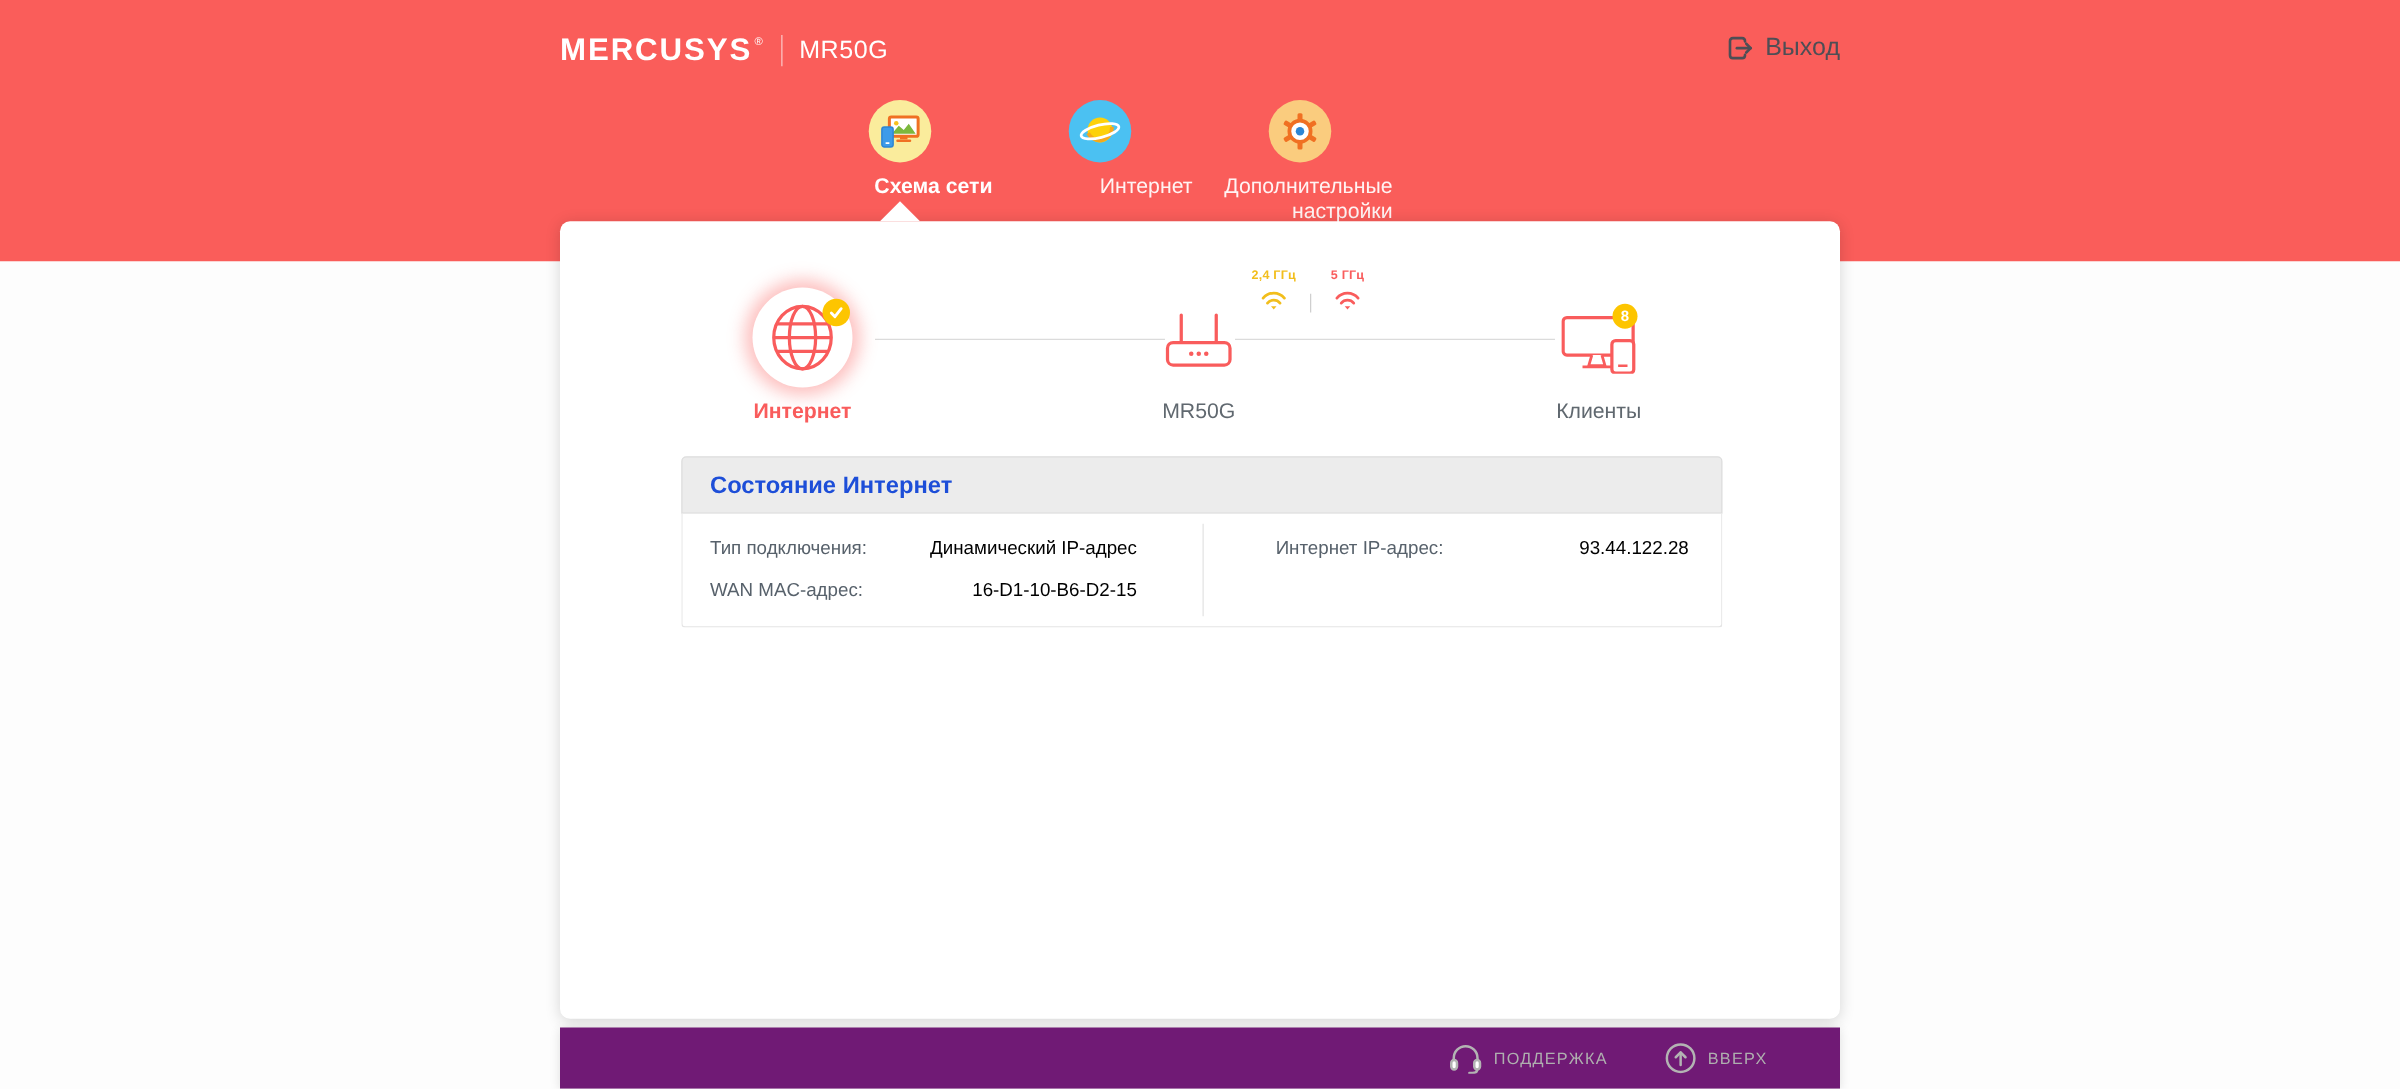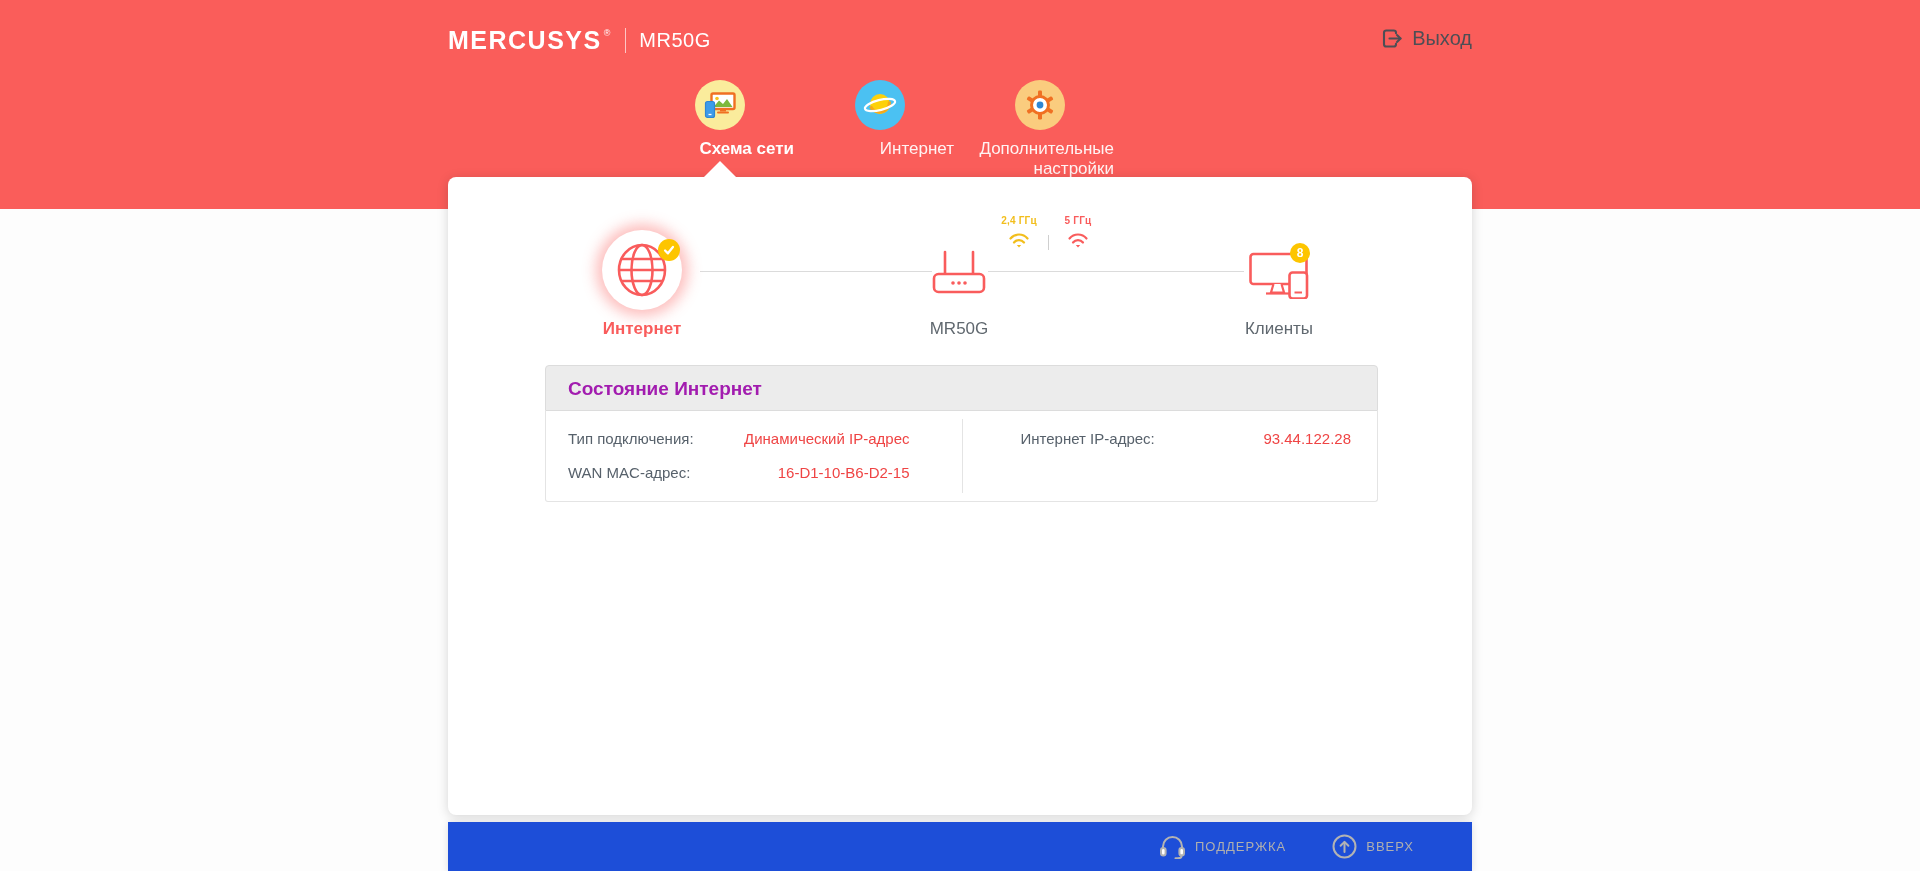--- a/index.html
+++ b/index.html
@@ -71,35 +71,35 @@
   .clients-wrap { position: relative; width: 60px; height: 58px; margin: 0 auto; }
   .count-badge { position: absolute; top: 0; right: -1px; width: 20px; height: 20px;
                  border-radius: 50%; background: #FDC500; color: #fff; font-size: 12px;
                  font-weight: 700; line-height: 20px; text-align: center; }
   .node-clients .node-label { margin-top: 18px; }
 
   
   .panel { position: absolute; top: 188px; left: 97px; width: 833px; }
   .panel-header { height: 46px; line-height: 45px; background: #ECECEC;
                   border: 1px solid #DCDCDC; border-radius: 4px 4px 0 0;
-                  padding-left: 22px; font-size: 19px; font-weight: 700; color: #a21caf; }
+                  padding-left: 22px; font-size: 19px; font-weight: 700; color: #1d4ed8; }
   .panel-body { position: relative; display: flex; background: #fff;
                 border: 1px solid #E4E4E4; border-top: none; border-radius: 0 0 3px 3px;
                 padding: 10px 0 12px; gap: 28px; }
   .panel-body::after { content: ""; position: absolute; left: 50%; top: 8px; bottom: 8px;
                        width: 1px; background: #E4E4E4; }
   .pcol { width: 50%; }
   .prow { height: 34px; display: flex; align-items: center; padding: 0 38px 0 22px; }
   .pcol-right .prow { padding: 0 26px 0 45px; }
   .plabel { flex: 1; font-size: 15px; color: #57616B; }
-  .pvalue { font-size: 15px; color: #ef4444; }
+  .pvalue { font-size: 15px; color: #000000; }
 
   
   .bottombar { position: absolute; top: 822px; left: 448px; width: 1024px; height: 49px;
-               background: #1d4ed8; box-shadow: 0 1px 8px rgba(0,0,0,.12);
+               background: #701a75; box-shadow: 0 1px 8px rgba(0,0,0,.12);
                display: flex; align-items: center; justify-content: flex-end;
                gap: 46px; padding-right: 58px; }
   .foot-btn { display: flex; align-items: center; gap: 9px; color: #AFAFAF;
               font-size: 13px; letter-spacing: 1px; cursor: pointer; }
 
   svg { display: block; }
 </style>
 </head>
 <body>
 

